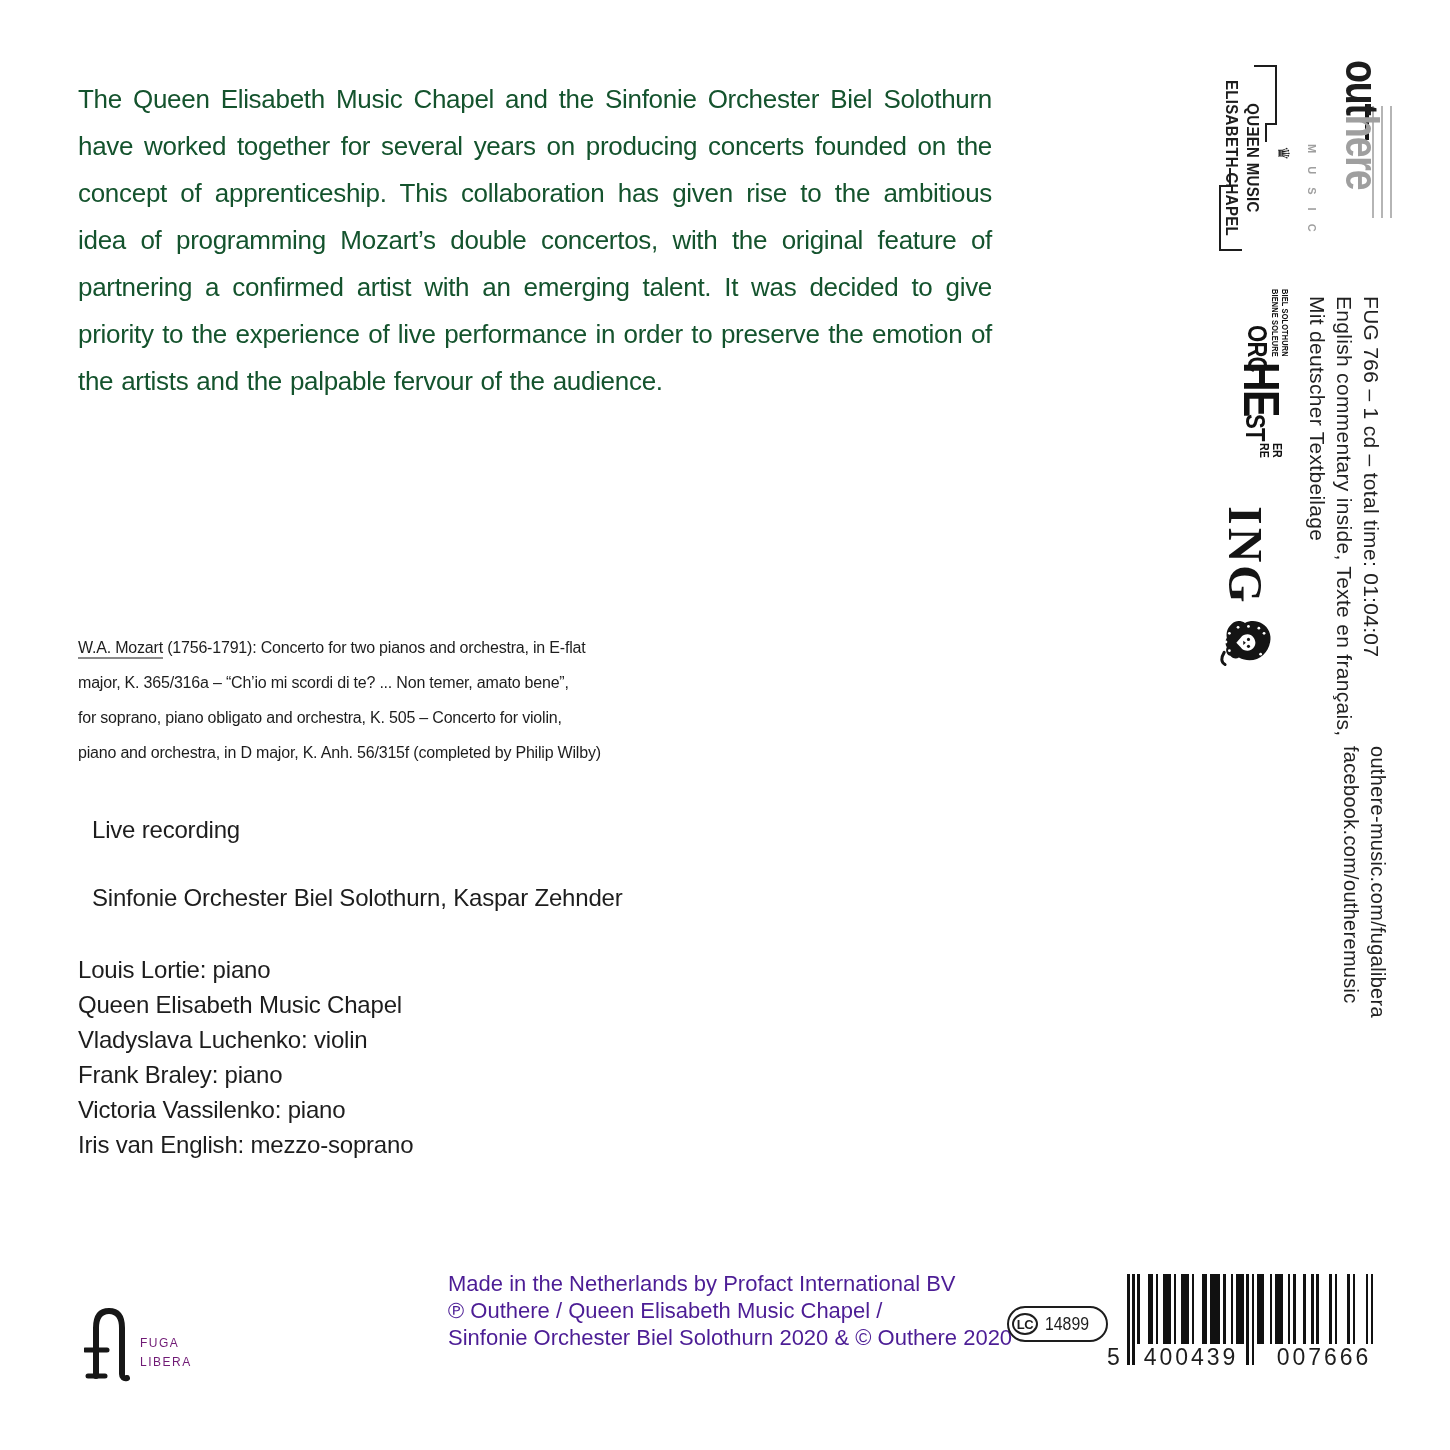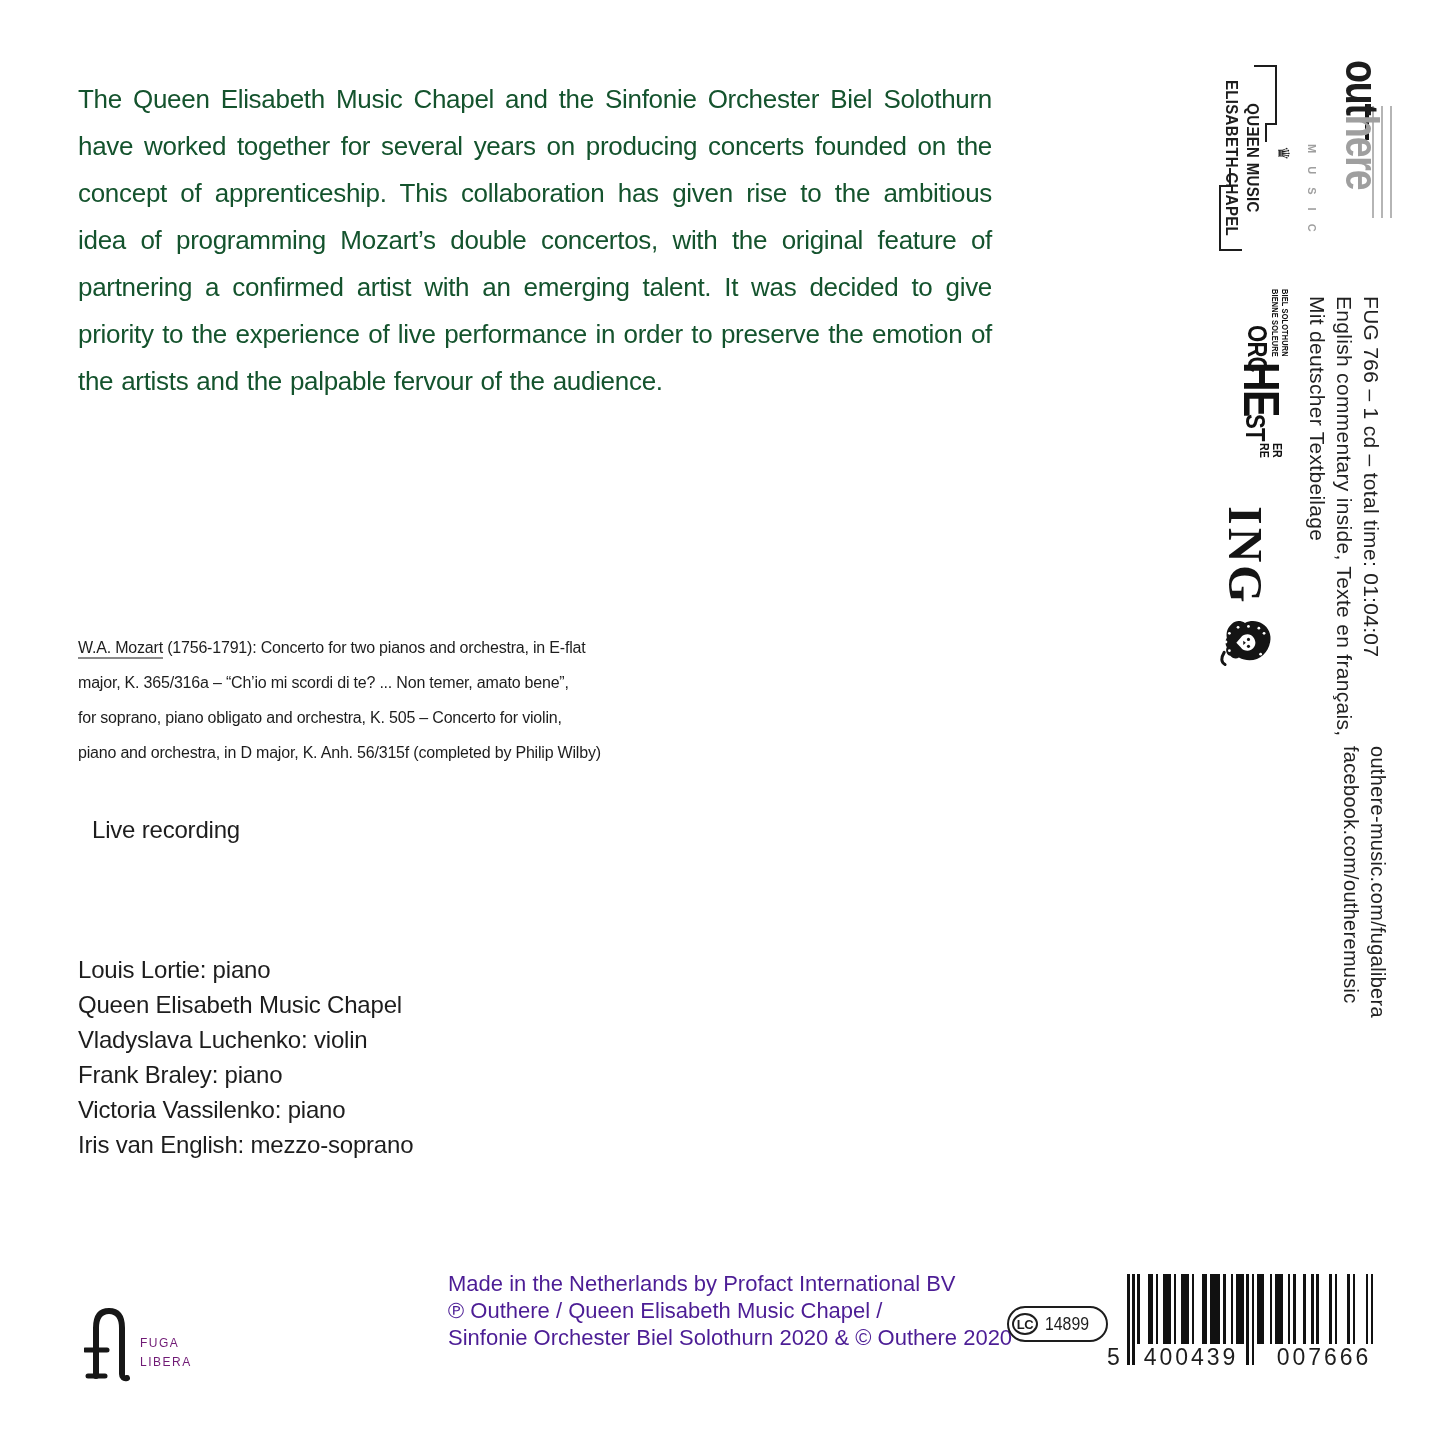--- a/index.html
+++ b/index.html
@@ -83,20 +83,21 @@
   <div class="intro">The Queen Elisabeth Music Chapel and the Sinfonie Orchester Biel Solothurn have worked together for several years on producing concerts founded on the concept of apprenticeship. This collaboration has given rise to the ambitious idea of programming Mozart’s double concertos, with the original feature of partnering a confirmed artist with an emerging talent. It was decided to give priority to the experience of live performance in order to preserve the emotion of the artists and the palpable fervour of the audience.</div>
 
   <div class="works">
     <div><span class="u">W.A. Mozart</span><span> (1756-1791): Concerto for two pianos and orchestra, in E-flat</span></div>
     <div>major, K. 365/316a – “Ch’io mi scordi di te? ... Non temer, amato bene”,</div>
     <div>for soprano, piano obligato and orchestra, K. 505 – Concerto for violin,</div>
     <div>piano and orchestra, in D major, K. Anh. 56/315f (completed by Philip Wilby)</div>
   </div>
 
   <div class="credit-line" style="top:812px;">Live recording</div>
+  <div class="credit-line" style="top:880px;">Sinfonie Orchester Biel Solothurn, Kaspar Zehnder</div>
   <div class="ensemble">
     <div>Louis Lortie: piano</div>
     <div>Queen Elisabeth Music Chapel</div>
     <div>Vladyslava Luchenko: violin</div>
     <div>Frank Braley: piano</div>
     <div>Victoria Vassilenko: piano</div>
     <div>Iris van English: mezzo-soprano</div>
   </div>
 
   <div class="imprint">

